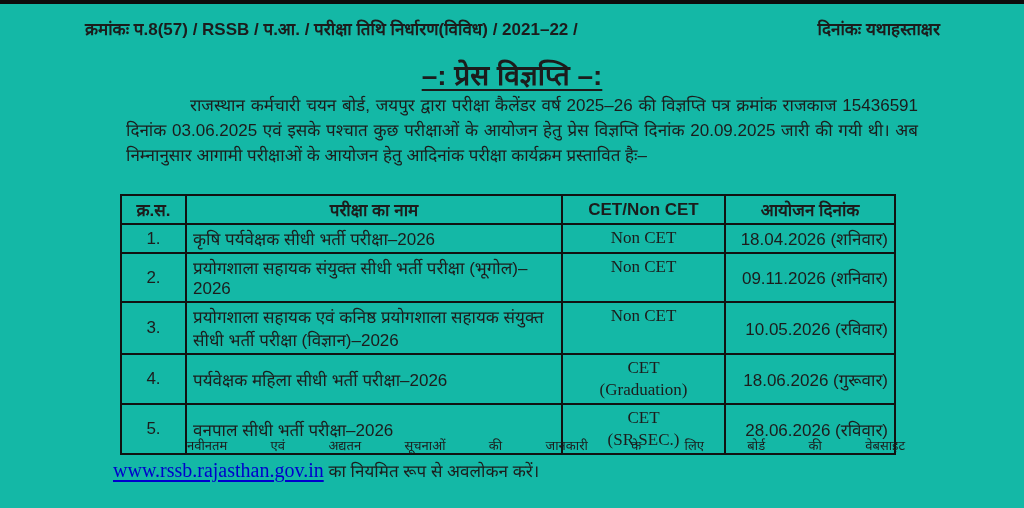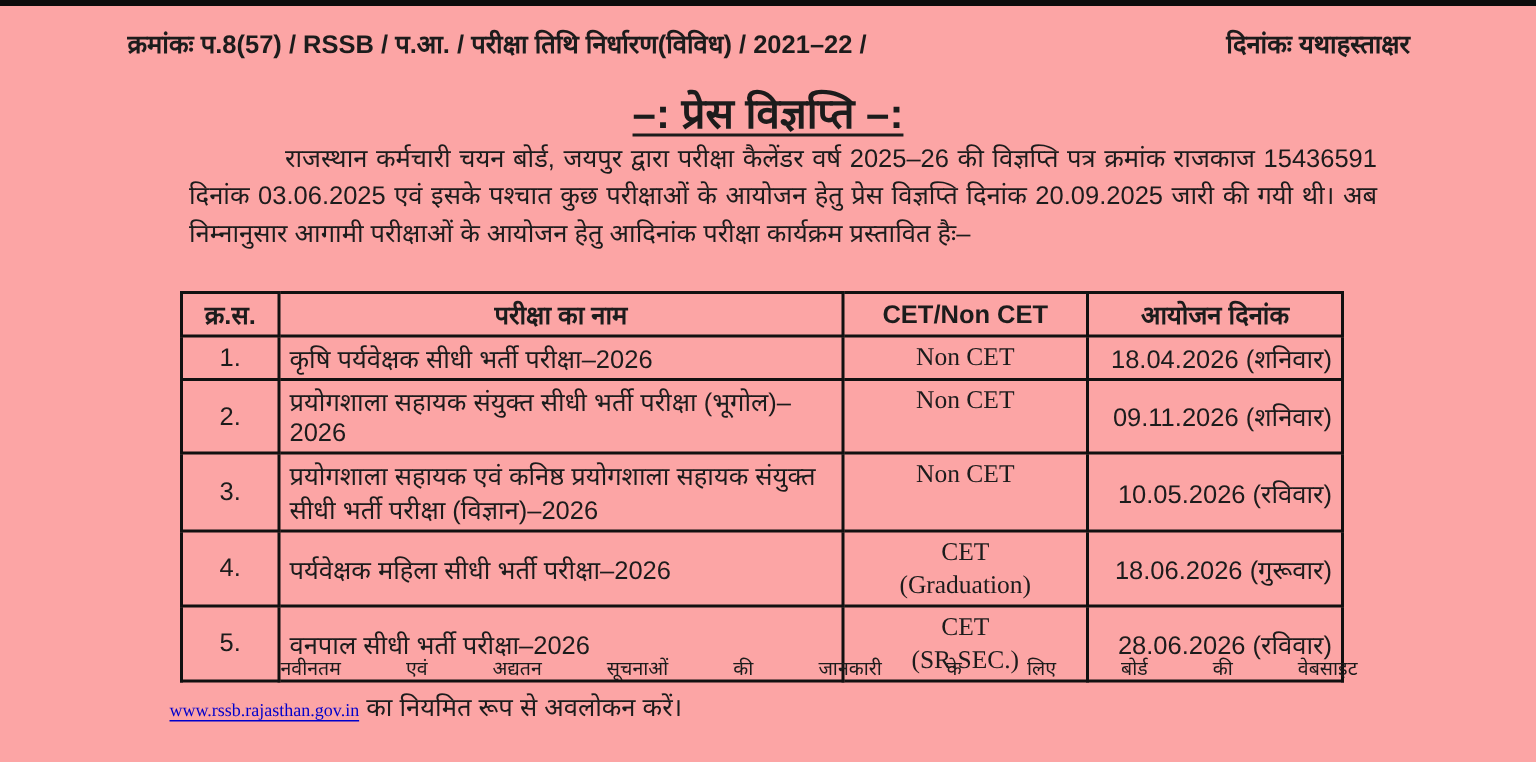--- a/index.html
+++ b/index.html
@@ -1,21 +1,21 @@
 <!DOCTYPE html>
 <html><head>
 <meta charset="utf-8">
 <style>
   * { margin: 0; padding: 0; box-sizing: border-box; }
   html, body { background: #ffffff; }
   .page {
     position: relative;
     width: 1024px;
     height: 508px;
-    background: #fca5a5;
+    background: #14b8a6;
     font-family: "Liberation Sans", "DejaVu Sans", sans-serif;
     color: #1c1c1c;
     overflow: hidden;
   }
   .scan-edge-top {
     position: absolute;
     left: 0; top: 0;
     width: 1024px; height: 4px;
     background: #0d0d0d;
   }
@@ -88,21 +88,21 @@
   }
   .footer-line2 {
     position: absolute;
     left: 113px; top: 459px;
     width: 800px;
     font-size: 17px;
     font-weight: 500;
   }
   a.site-link {
     font-family: "Liberation Serif", "DejaVu Serif", serif;
-    font-size: 12px;
+    font-size: 20px;
     color: #0000cc;
     text-decoration: underline;
     text-underline-offset: 3px;
   }
 </style>
 </head>
 <body>
 
 <div class="page">
 

